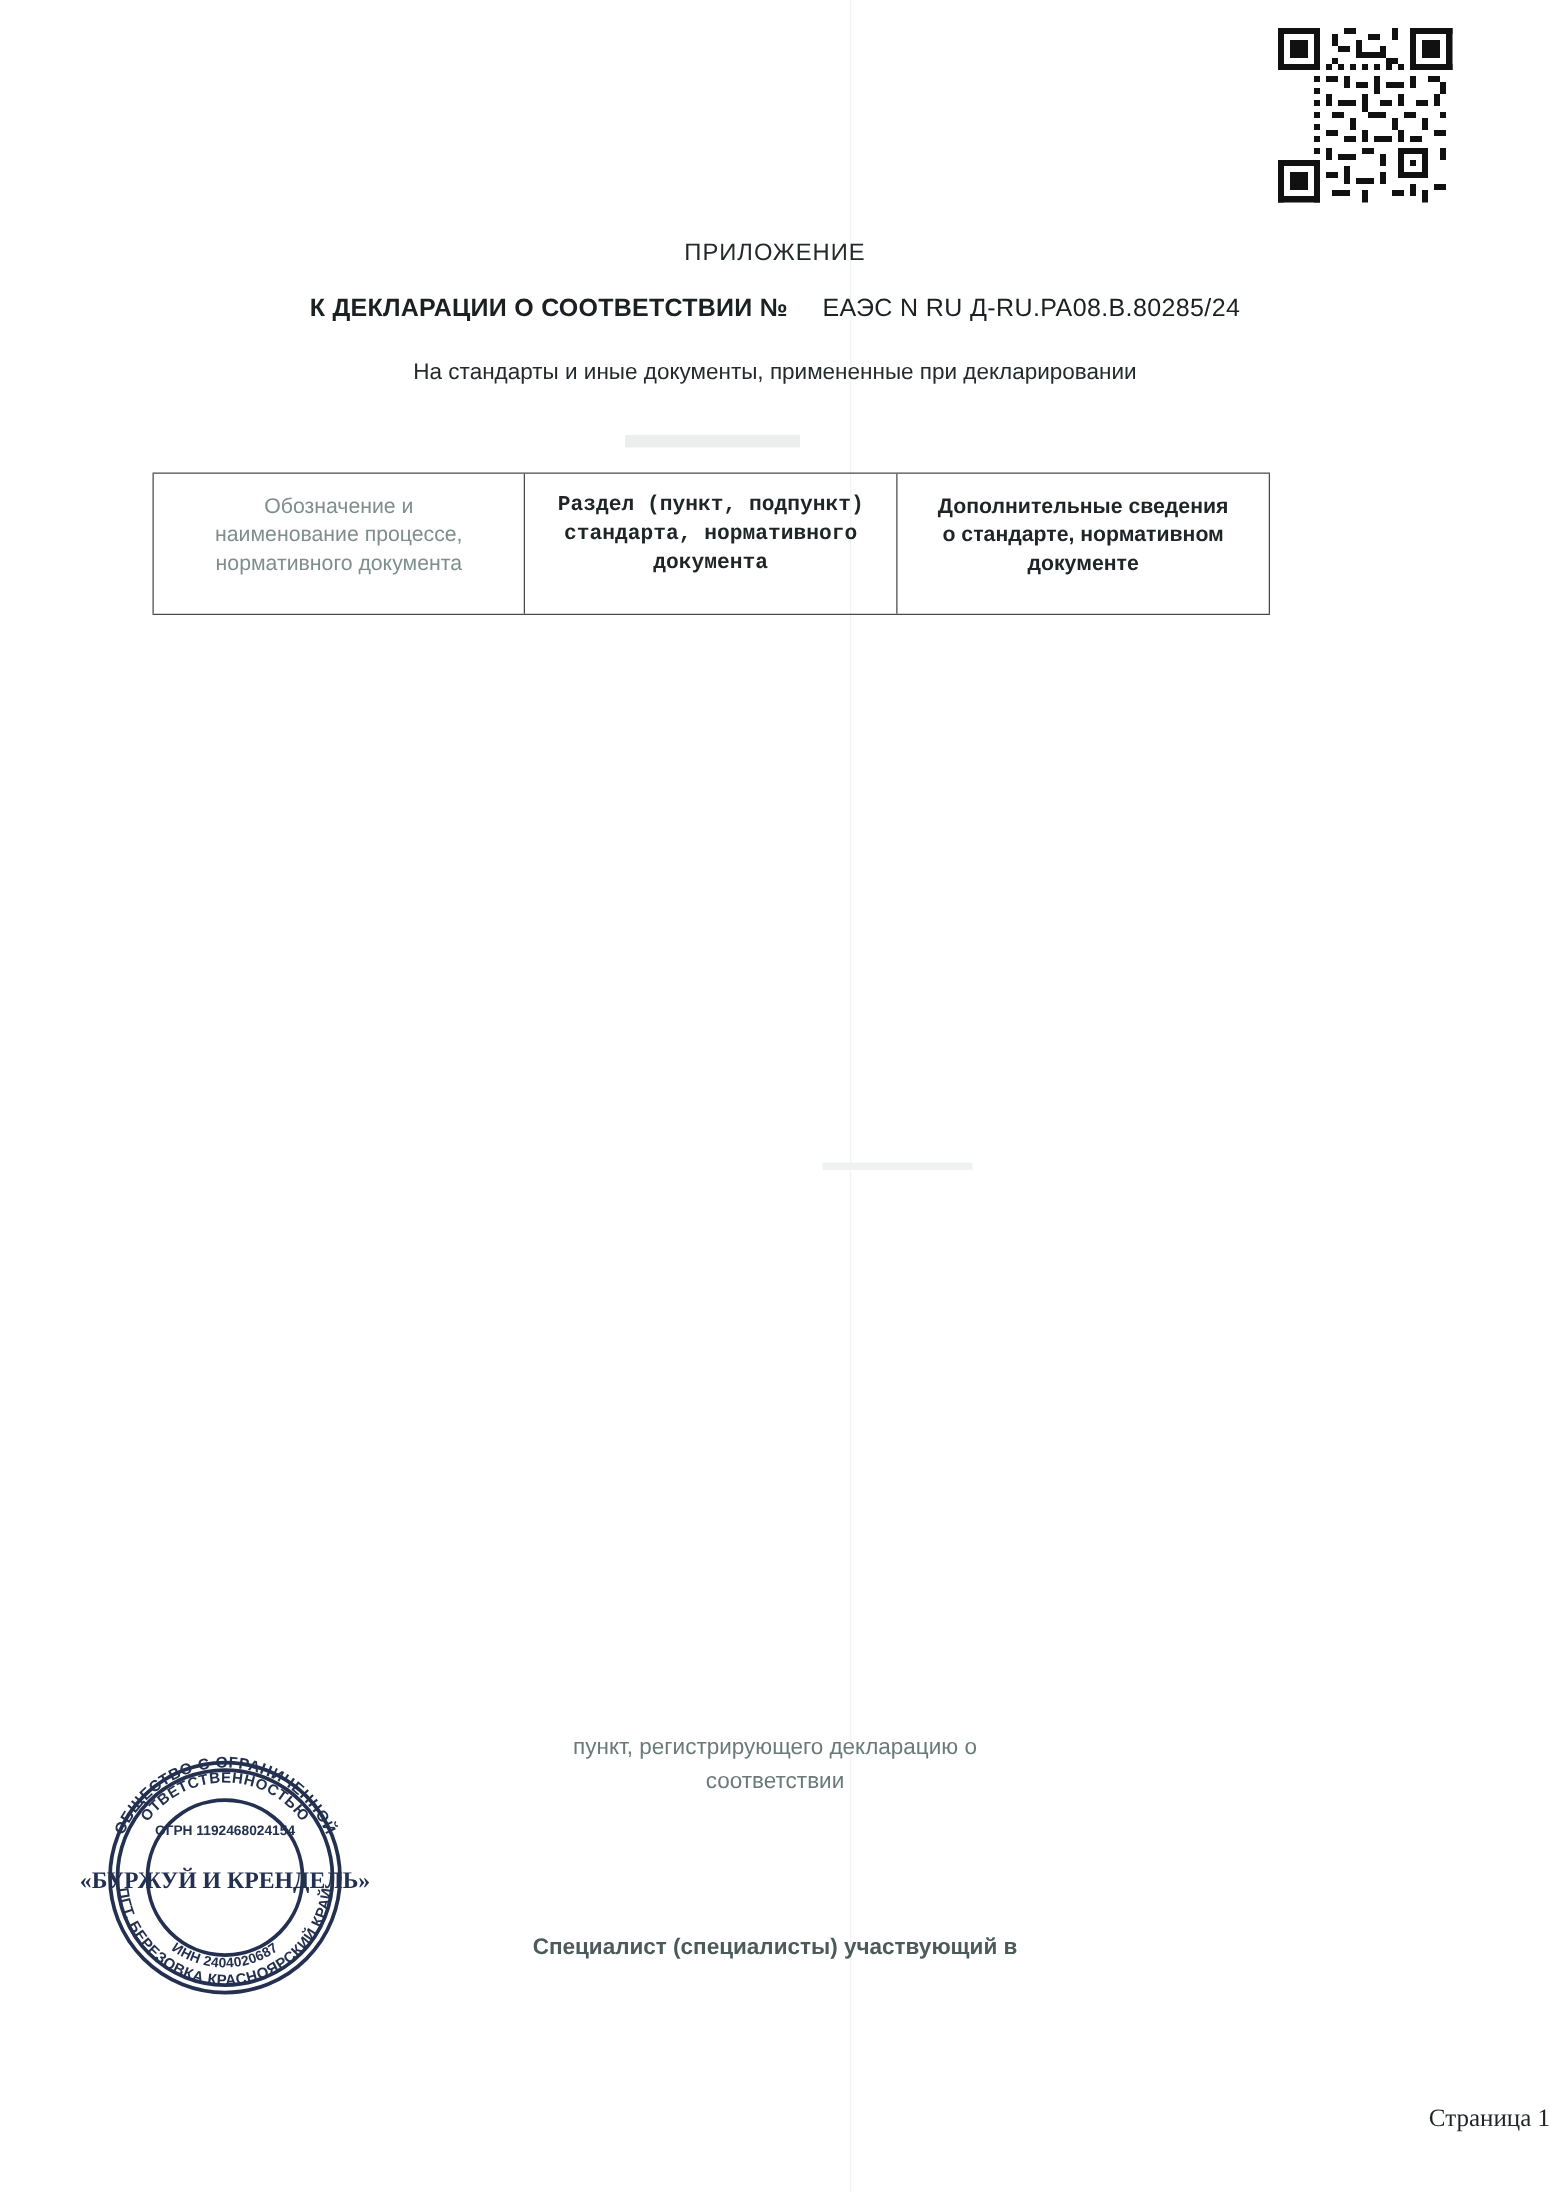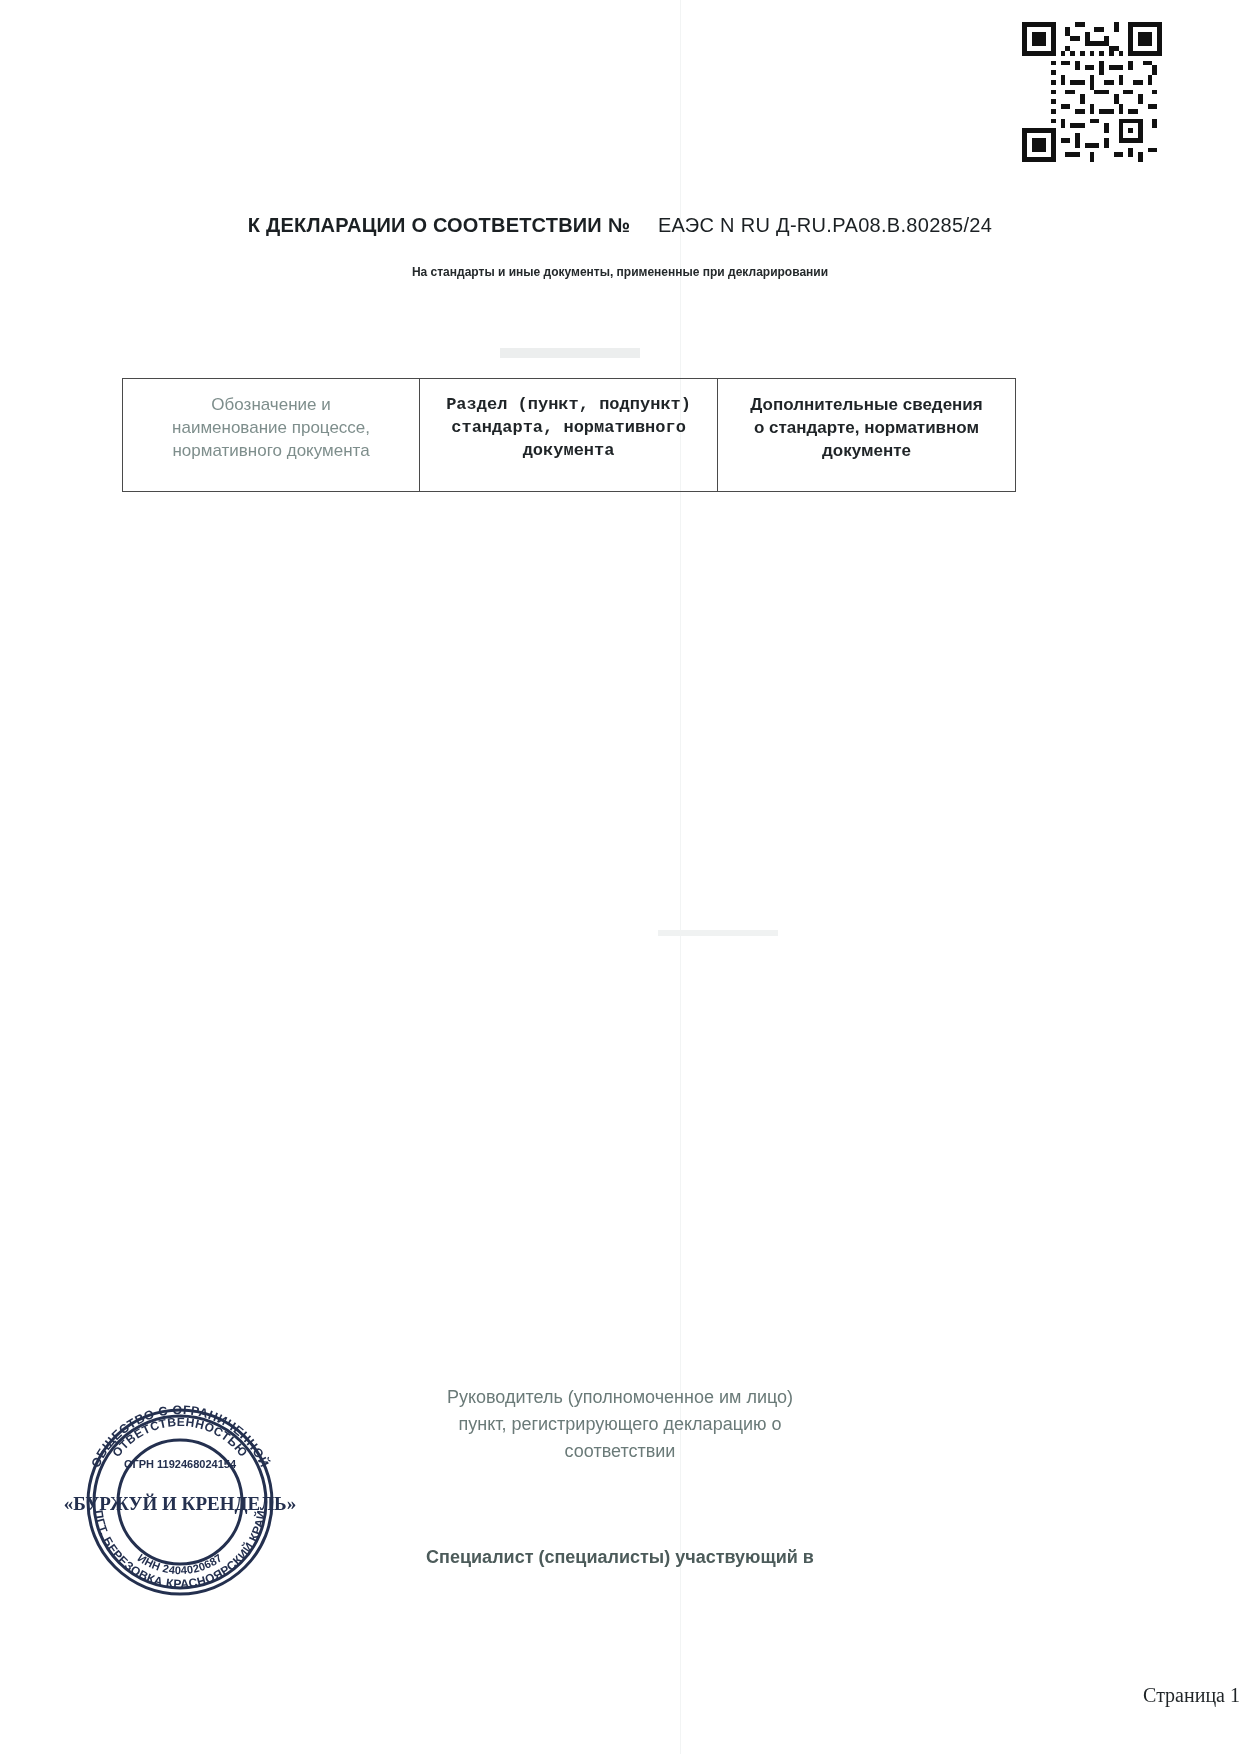--- a/index.html
+++ b/index.html
@@ -50,22 +50,22 @@
     font-weight: 700;
   }
   .decl-line .decl-number {
     font-weight: 400;
     margin-left: 22px;
     letter-spacing: 0.3px;
     margin-top: 24px;
   }
   .subtitle {
     margin-top: 28px;
-    font-size: 12px;
-    font-weight: 700;
+    font-size: 18px;
+    font-weight: 400;
     color: #24292b;
   }
 
   
   .std-table {
     position: absolute;
     top: 378px;
     left: 122px;
     width: 894px;
     height: 112px;
@@ -270,20 +270,21 @@
         <rect x="22" y="26" width="1" height="2"></rect>
       <rect x="19" y="27" width="2" height="1"></rect>
         <rect x="9" y="27" width="3" height="1"></rect>
       <rect x="14" y="27" width="1" height="2"></rect>
         <rect x="24" y="27" width="1" height="2"></rect>
     </g>
   </svg>
 </div>
 
 <div class="doc-header">
+  <div class="doc-title">ПРИЛОЖЕНИЕ</div>
   <div class="decl-line">
     <span class="decl-strong">К ДЕКЛАРАЦИИ О СООТВЕТСТВИИ</span>
     <span class="decl-strong">№</span>
     <span class="decl-number">ЕАЭС N RU Д-RU.РА08.В.80285/24</span>
   </div>
   <div class="subtitle">На стандарты и иные документы, примененные при декларировании</div>
 </div>
 
 <div class="artifact a1"></div>
 <div class="artifact a2">&nbsp;&nbsp;&nbsp;&nbsp;&nbsp;&nbsp;&nbsp;&nbsp;&nbsp;&nbsp;</div>
@@ -306,21 +307,20 @@
     <div class="th col3">
       <div>Дополнительные сведения</div>
       <div>о стандарте, нормативном</div>
       <div>документе</div>
     </div>
   </div>
   <div class="tbody-empty"></div>
 </div>
 
 <div class="sig-block one">
-  <div class="sig-line light">Руководитель (уполномоченное им лицо)</div>
   <div class="sig-line light">пункт, регистрирующего декларацию о</div>
   <div class="sig-line light">соответствии</div>
 </div>
 
 <div class="sig-block two">
   <div class="sig-line">Специалист (специалисты) участвующий в</div>
 </div>
 
 <div class="stamp">
   <svg viewBox="0 0 240 240" width="240" height="240" aria-hidden="true">

